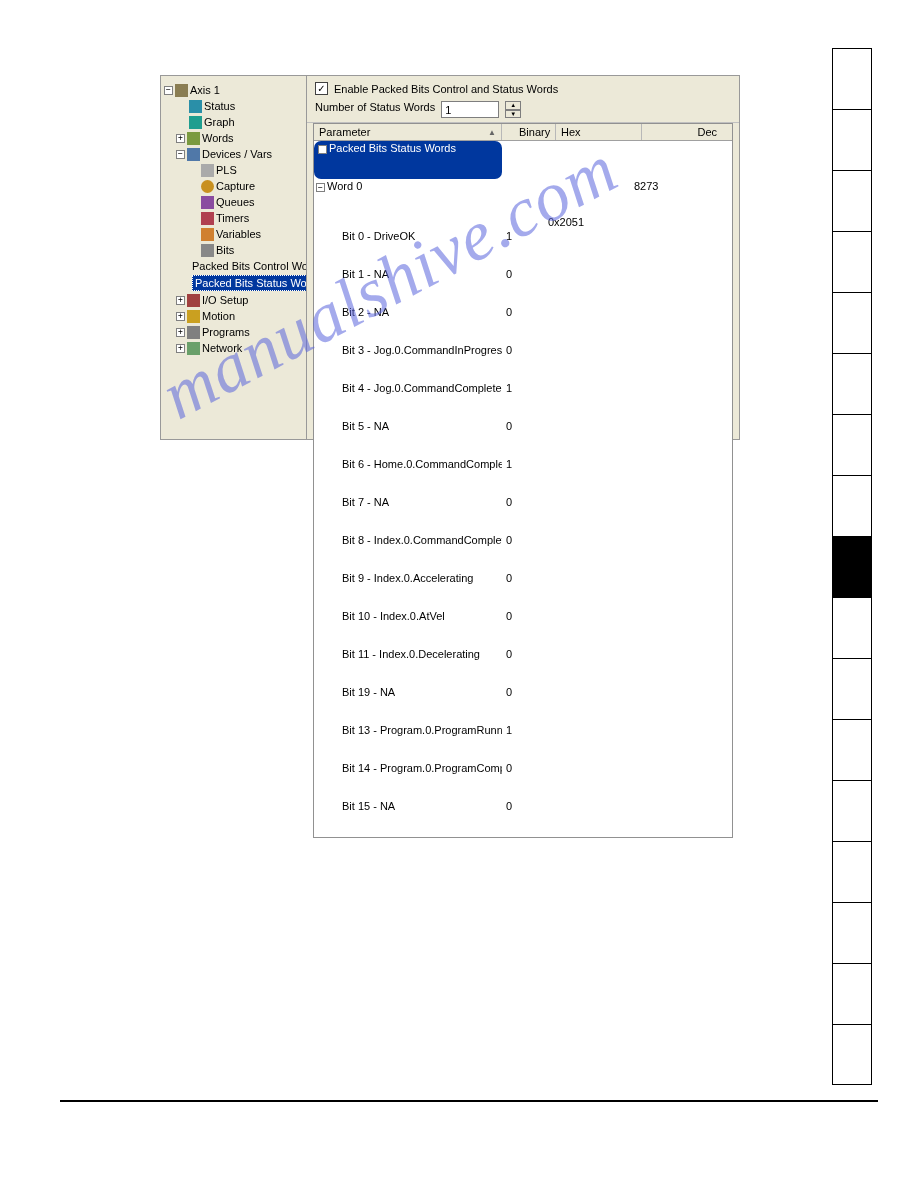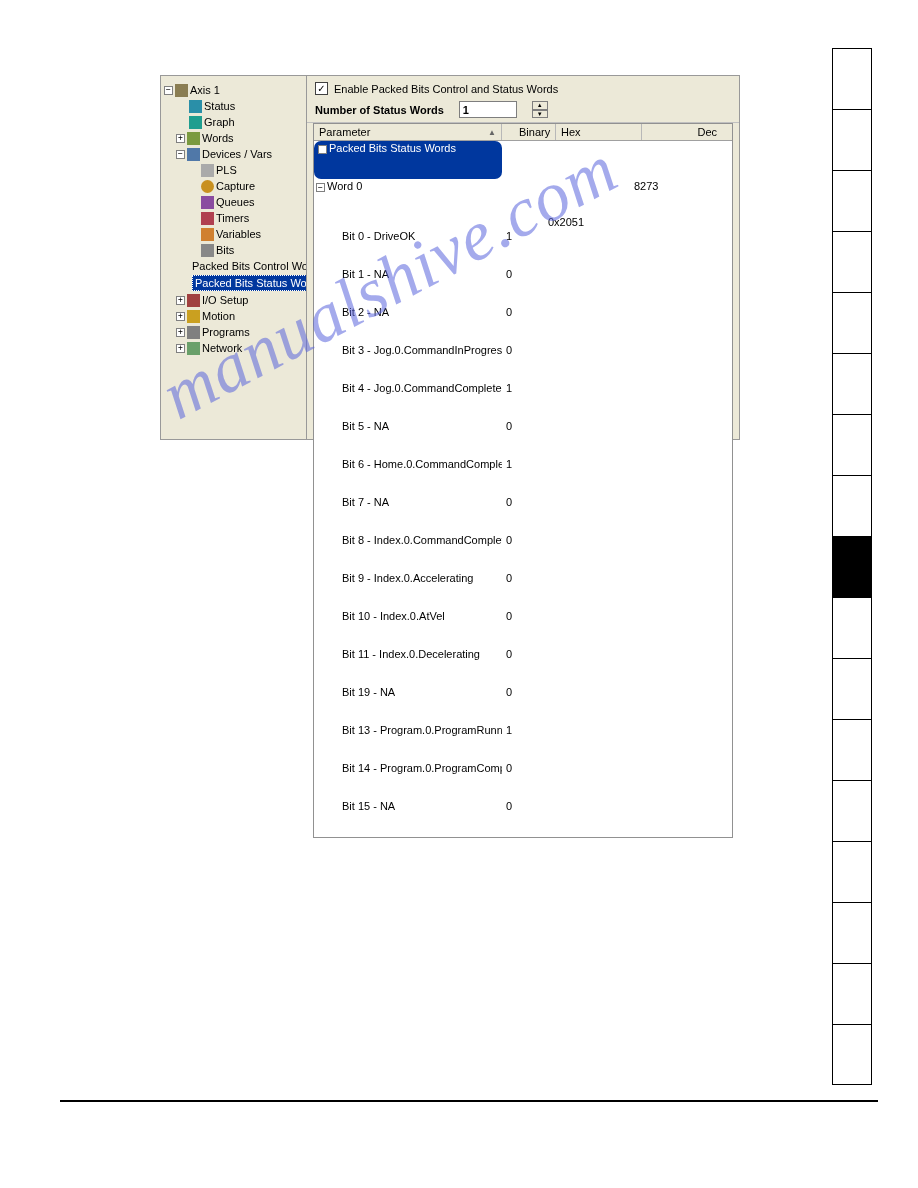--- a/index.html
+++ b/index.html
@@ -75,21 +75,21 @@
   .content-panel { flex: 1; background:#ece9d8; display:flex; flex-direction:column; }
   .top-bar {
     padding: 6px 8px 4px 8px;
     border-bottom: 1px solid #c0c0c0;
   }
   .chk-row { display:flex; align-items:center; gap:6px; margin-bottom:6px;}
   .chk {
     width:13px;height:13px;border:1px solid #404040;background:#fff;
     display:inline-flex;align-items:center;justify-content:center;font-size:10px;color:#000;
   }
-  .num-row { display:flex; align-items:center; gap:15px;font-weight:bold; }
+  .num-row { display:flex; gap:6px; }
   .num-input {
     width:58px;height:17px;border:1px solid #7e7e7e;background:#fff;
     display:flex;align-items:center;padding:0 3px;font-size:11px;
   }
   .spin {
     width:16px;height:17px;display:flex;flex-direction:column;
   }
   .spin-btn {
     flex:1;border:1px solid #7e7e7e;background:#ece9d8;
     font-size:6px;display:flex;align-items:center;justify-content:center;

